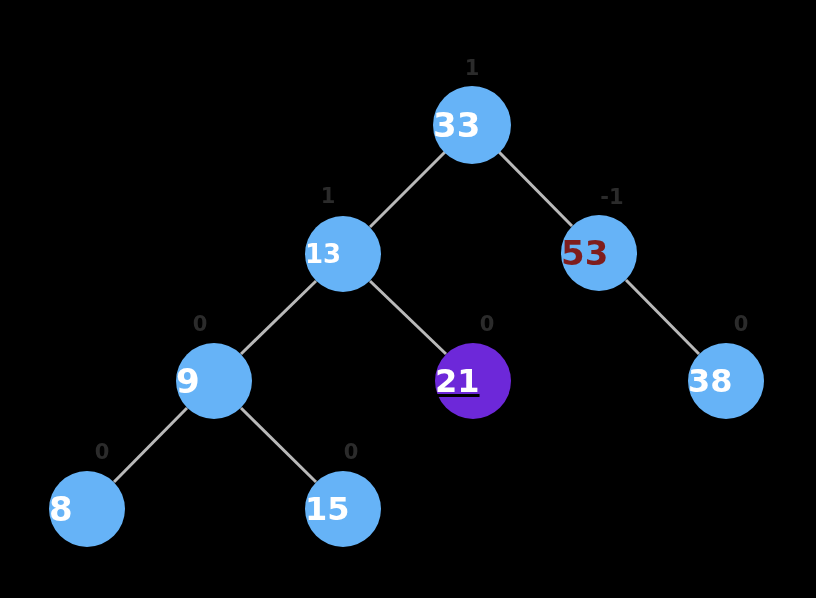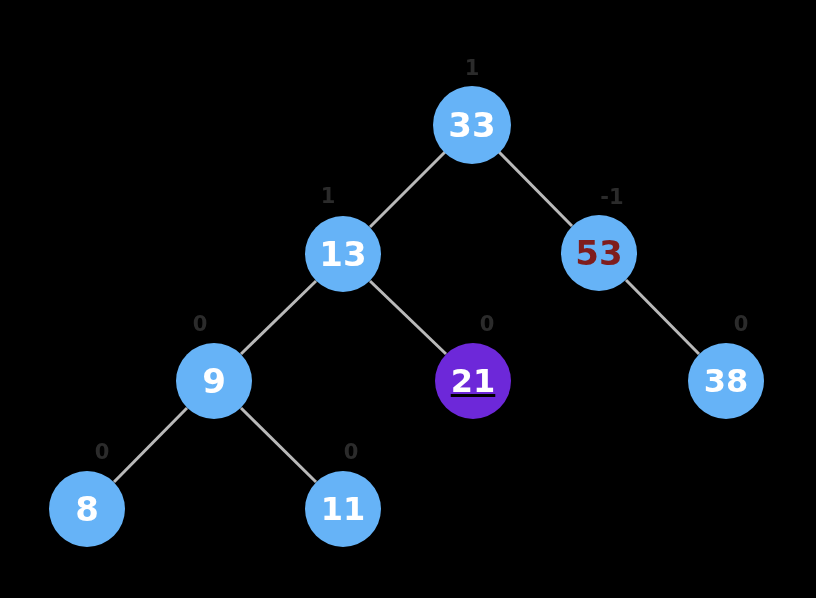--- a/index.html
+++ b/index.html
@@ -24,21 +24,21 @@
     top: 0;
     width: 816px;
     height: 598px;
     pointer-events: none;
   }
   .node {
     position: absolute;
     border-radius: 50%;
     display: flex;
     align-items: center;
-    justify-content: center;
+    justify-content: flex-start;
     box-sizing: border-box;
   }
   .node-label {
     color: #ffffff;
     font-weight: bold;
     line-height: 1;
     letter-spacing: 0px;
     user-select: none;
   }
   .bf-label {
@@ -64,21 +64,21 @@
       <line x1="187" y1="408" x2="114" y2="482" stroke="#b9b9b9" stroke-width="3" stroke-linecap="butt"></line>
       <line x1="241" y1="408" x2="316" y2="482" stroke="#b9b9b9" stroke-width="3" stroke-linecap="butt"></line>
     </svg>
   <div id="node-layer">
       <div class="bf-label" style="color: rgb(43, 43, 43); left: 472px; top: 68px; transform: translate(-50%, -50%);">1</div>
       <div class="node" style="width: 78px; height: 78px; left: 433px; top: 86px; background: rgb(102, 179, 247);">
         <span class="node-label" style="font-size: 34px; color: rgb(255, 255, 255);">33</span>
       </div>
       <div class="bf-label" style="color: rgb(43, 43, 43); left: 328px; top: 196px; transform: translate(-50%, -50%);">1</div>
       <div class="node" style="width: 76px; height: 76px; left: 305px; top: 216px; background: rgb(102, 179, 247);">
-        <span class="node-label" style="font-size: 34px; color: rgb(255, 255, 255);">13</span>
+        <span class="node-label" style="font-size: 26px; color: rgb(255, 255, 255);">13</span>
       </div>
       <div class="bf-label" style="color: rgb(43, 43, 43); left: 612px; top: 197px; transform: translate(-50%, -50%);">-1</div>
       <div class="node" style="width: 76px; height: 76px; left: 561px; top: 215px; background: rgb(102, 179, 247);">
         <span class="node-label" style="font-size: 34px; color: #7f1d1d;">53</span>
       </div>
       <div class="bf-label" style="color: rgb(43, 43, 43); left: 200px; top: 324px; transform: translate(-50%, -50%);">0</div>
       <div class="node" style="width: 76px; height: 76px; left: 176px; top: 343px; background: rgb(102, 179, 247);">
         <span class="node-label" style="font-size: 34px; color: rgb(255, 255, 255);">9</span>
       </div>
       <div class="bf-label" style="color: rgb(43, 43, 43); left: 487px; top: 324px; transform: translate(-50%, -50%);">0</div>
@@ -88,16 +88,16 @@
       <div class="bf-label" style="color: rgb(43, 43, 43); left: 741px; top: 324px; transform: translate(-50%, -50%);">0</div>
       <div class="node" style="width: 76px; height: 76px; left: 688px; top: 343px; background: rgb(102, 179, 247);">
         <span class="node-label" style="font-size: 32px; color: rgb(255, 255, 255);">38</span>
       </div>
       <div class="bf-label" style="color: rgb(43, 43, 43); left: 102px; top: 452px; transform: translate(-50%, -50%);">0</div>
       <div class="node" style="width: 76px; height: 76px; left: 49px; top: 471px; background: rgb(102, 179, 247);">
         <span class="node-label" style="font-size: 34px; color: rgb(255, 255, 255);">8</span>
       </div>
       <div class="bf-label" style="color: rgb(43, 43, 43); left: 351px; top: 452px; transform: translate(-50%, -50%);">0</div>
       <div class="node" style="width: 76px; height: 76px; left: 305px; top: 471px; background: rgb(102, 179, 247);">
-        <span class="node-label" style="font-size: 32px; color: rgb(255, 255, 255);">11</span>
+        <span class="node-label" style="font-size: 32px; color: rgb(255, 255, 255);">15</span>
       </div>
     </div>
 </div>
 
 </body></html>

